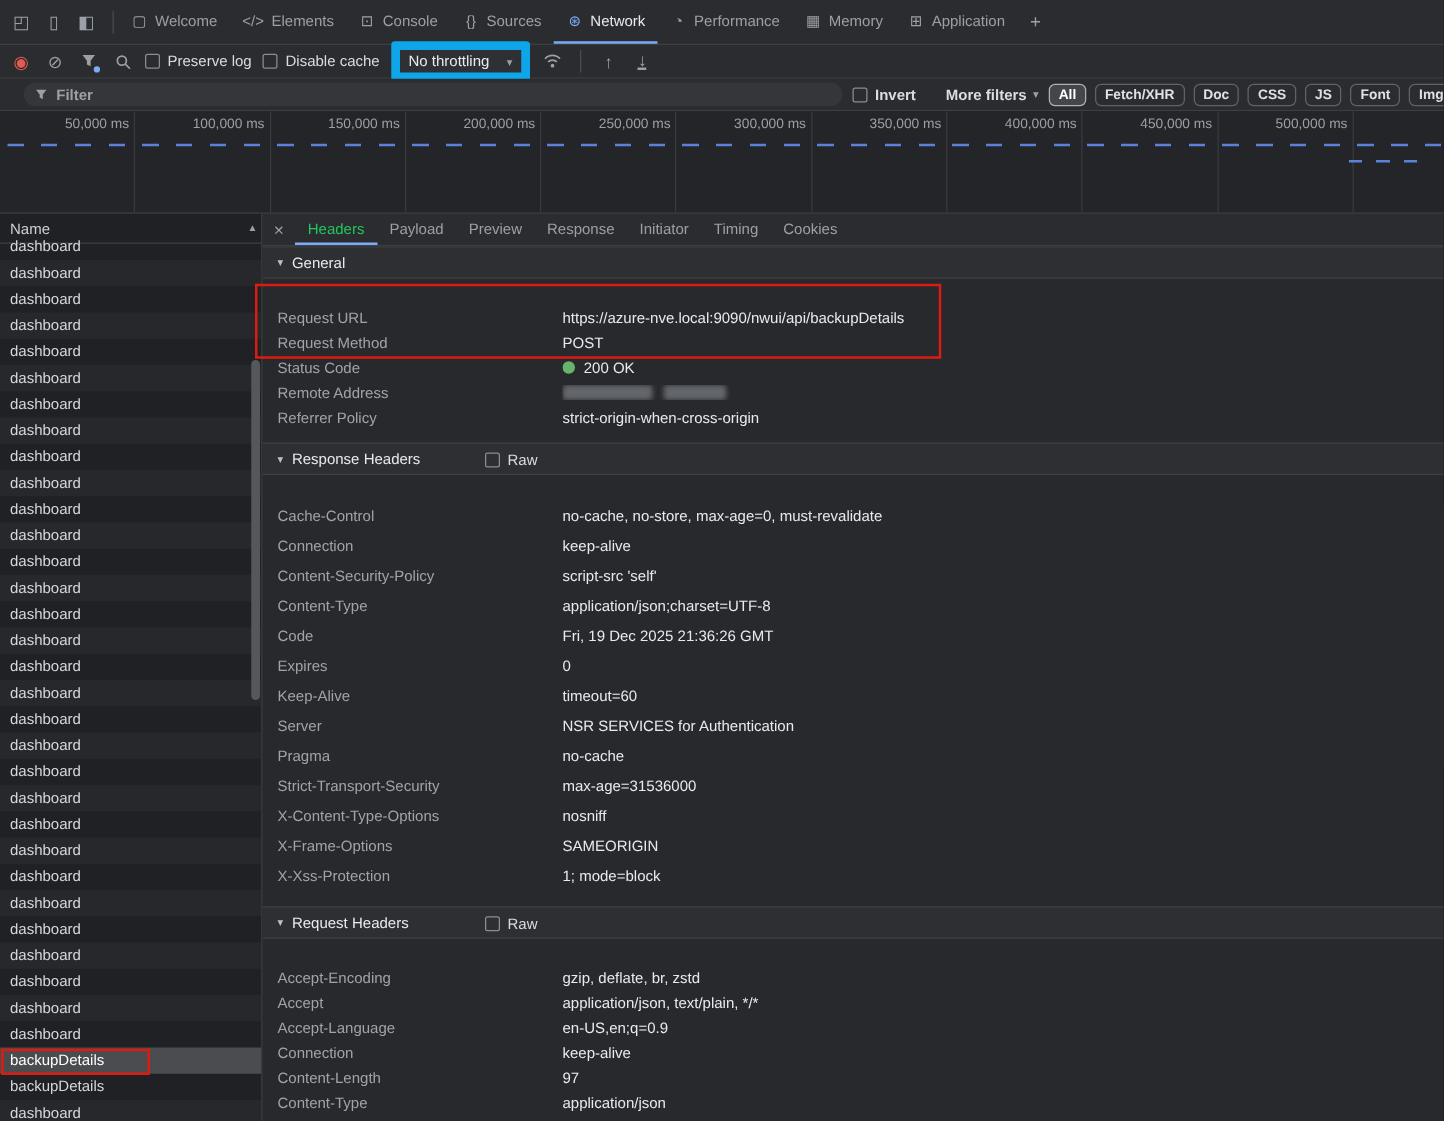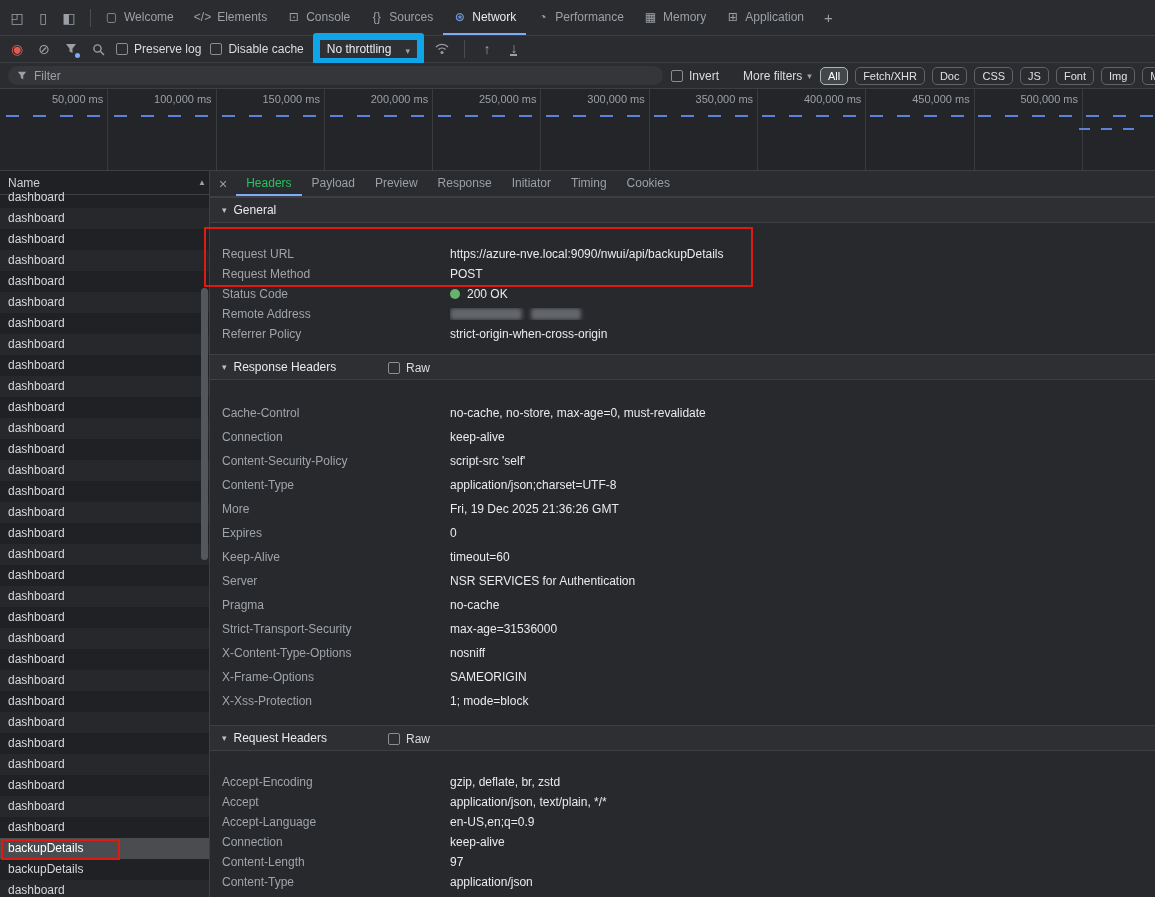--- a/index.html
+++ b/index.html
@@ -33,21 +33,21 @@
     display:inline-block; flex:0 0 12px; }
   .cb-group { display:flex; align-items:center; gap:6px; color:#dadce0; cursor:pointer; }
   .select { display:flex; align-items:flex-end; gap:14px; background:#2f3034; border:7px solid #0ea5e9;
     border-radius:3px; padding:2px 7px; color:#e8eaed; cursor:pointer; min-width:108px; justify-content:space-between; }
   .caret { color:#9aa0a6; font-size:9px; }
   .arrow-glyph { color:#9aa0a6; font-size:14px; }
   .har-down { border-bottom:2px solid #9aa0a6; line-height:11px; }
 
   
   .filterbar { height:26px; flex:0 0 26px; background:#2b2c2f; border-bottom:1px solid #3c4043;
-    display:flex; align-items:center; padding:0 8px; gap:8px; overflow:hidden; }
+    display:flex; align-items:center; padding:0 19px; gap:8px; overflow:hidden;font-weight:bold; }
   .filter-input { flex:0 0 655px; height:19px; background:#35363a; border-radius:10px;
     display:flex; align-items:center; gap:7px; padding:0 9px; color:#9aa0a6; cursor:text; }
   .chips { display:flex; gap:7px; align-items:center; }
   .chip { border:1px solid #5f6368; border-radius:5px; padding:2px 7px; font-size:11px; color:#dfe1e5;
     cursor:pointer; white-space:nowrap; }
   .chip.active { background:#44474a; border-color:#aeb1b6; color:#ffffff; }
   .link-label { color:#dadce0; display:flex; align-items:center; gap:5px; cursor:pointer; white-space:nowrap; }
 
   
   .timeline { height:82px; flex:0 0 82px; background:#242528; border-bottom:1px solid #3c4043;
@@ -587,21 +587,21 @@
             </div>
 
             <div class="hrow">
               <div class="hname">Content-Type</div>
               <div class="hval">
                 <span>application/json;charset=UTF-8</span>
               </div>
             </div>
 
             <div class="hrow">
-              <div class="hname">More</div>
+              <div class="hname">Code</div>
               <div class="hval">
                 <span>Fri, 19 Dec 2025 21:36:26 GMT</span>
               </div>
             </div>
 
             <div class="hrow">
               <div class="hname">Expires</div>
               <div class="hval">
                 <span>0</span>
               </div>

